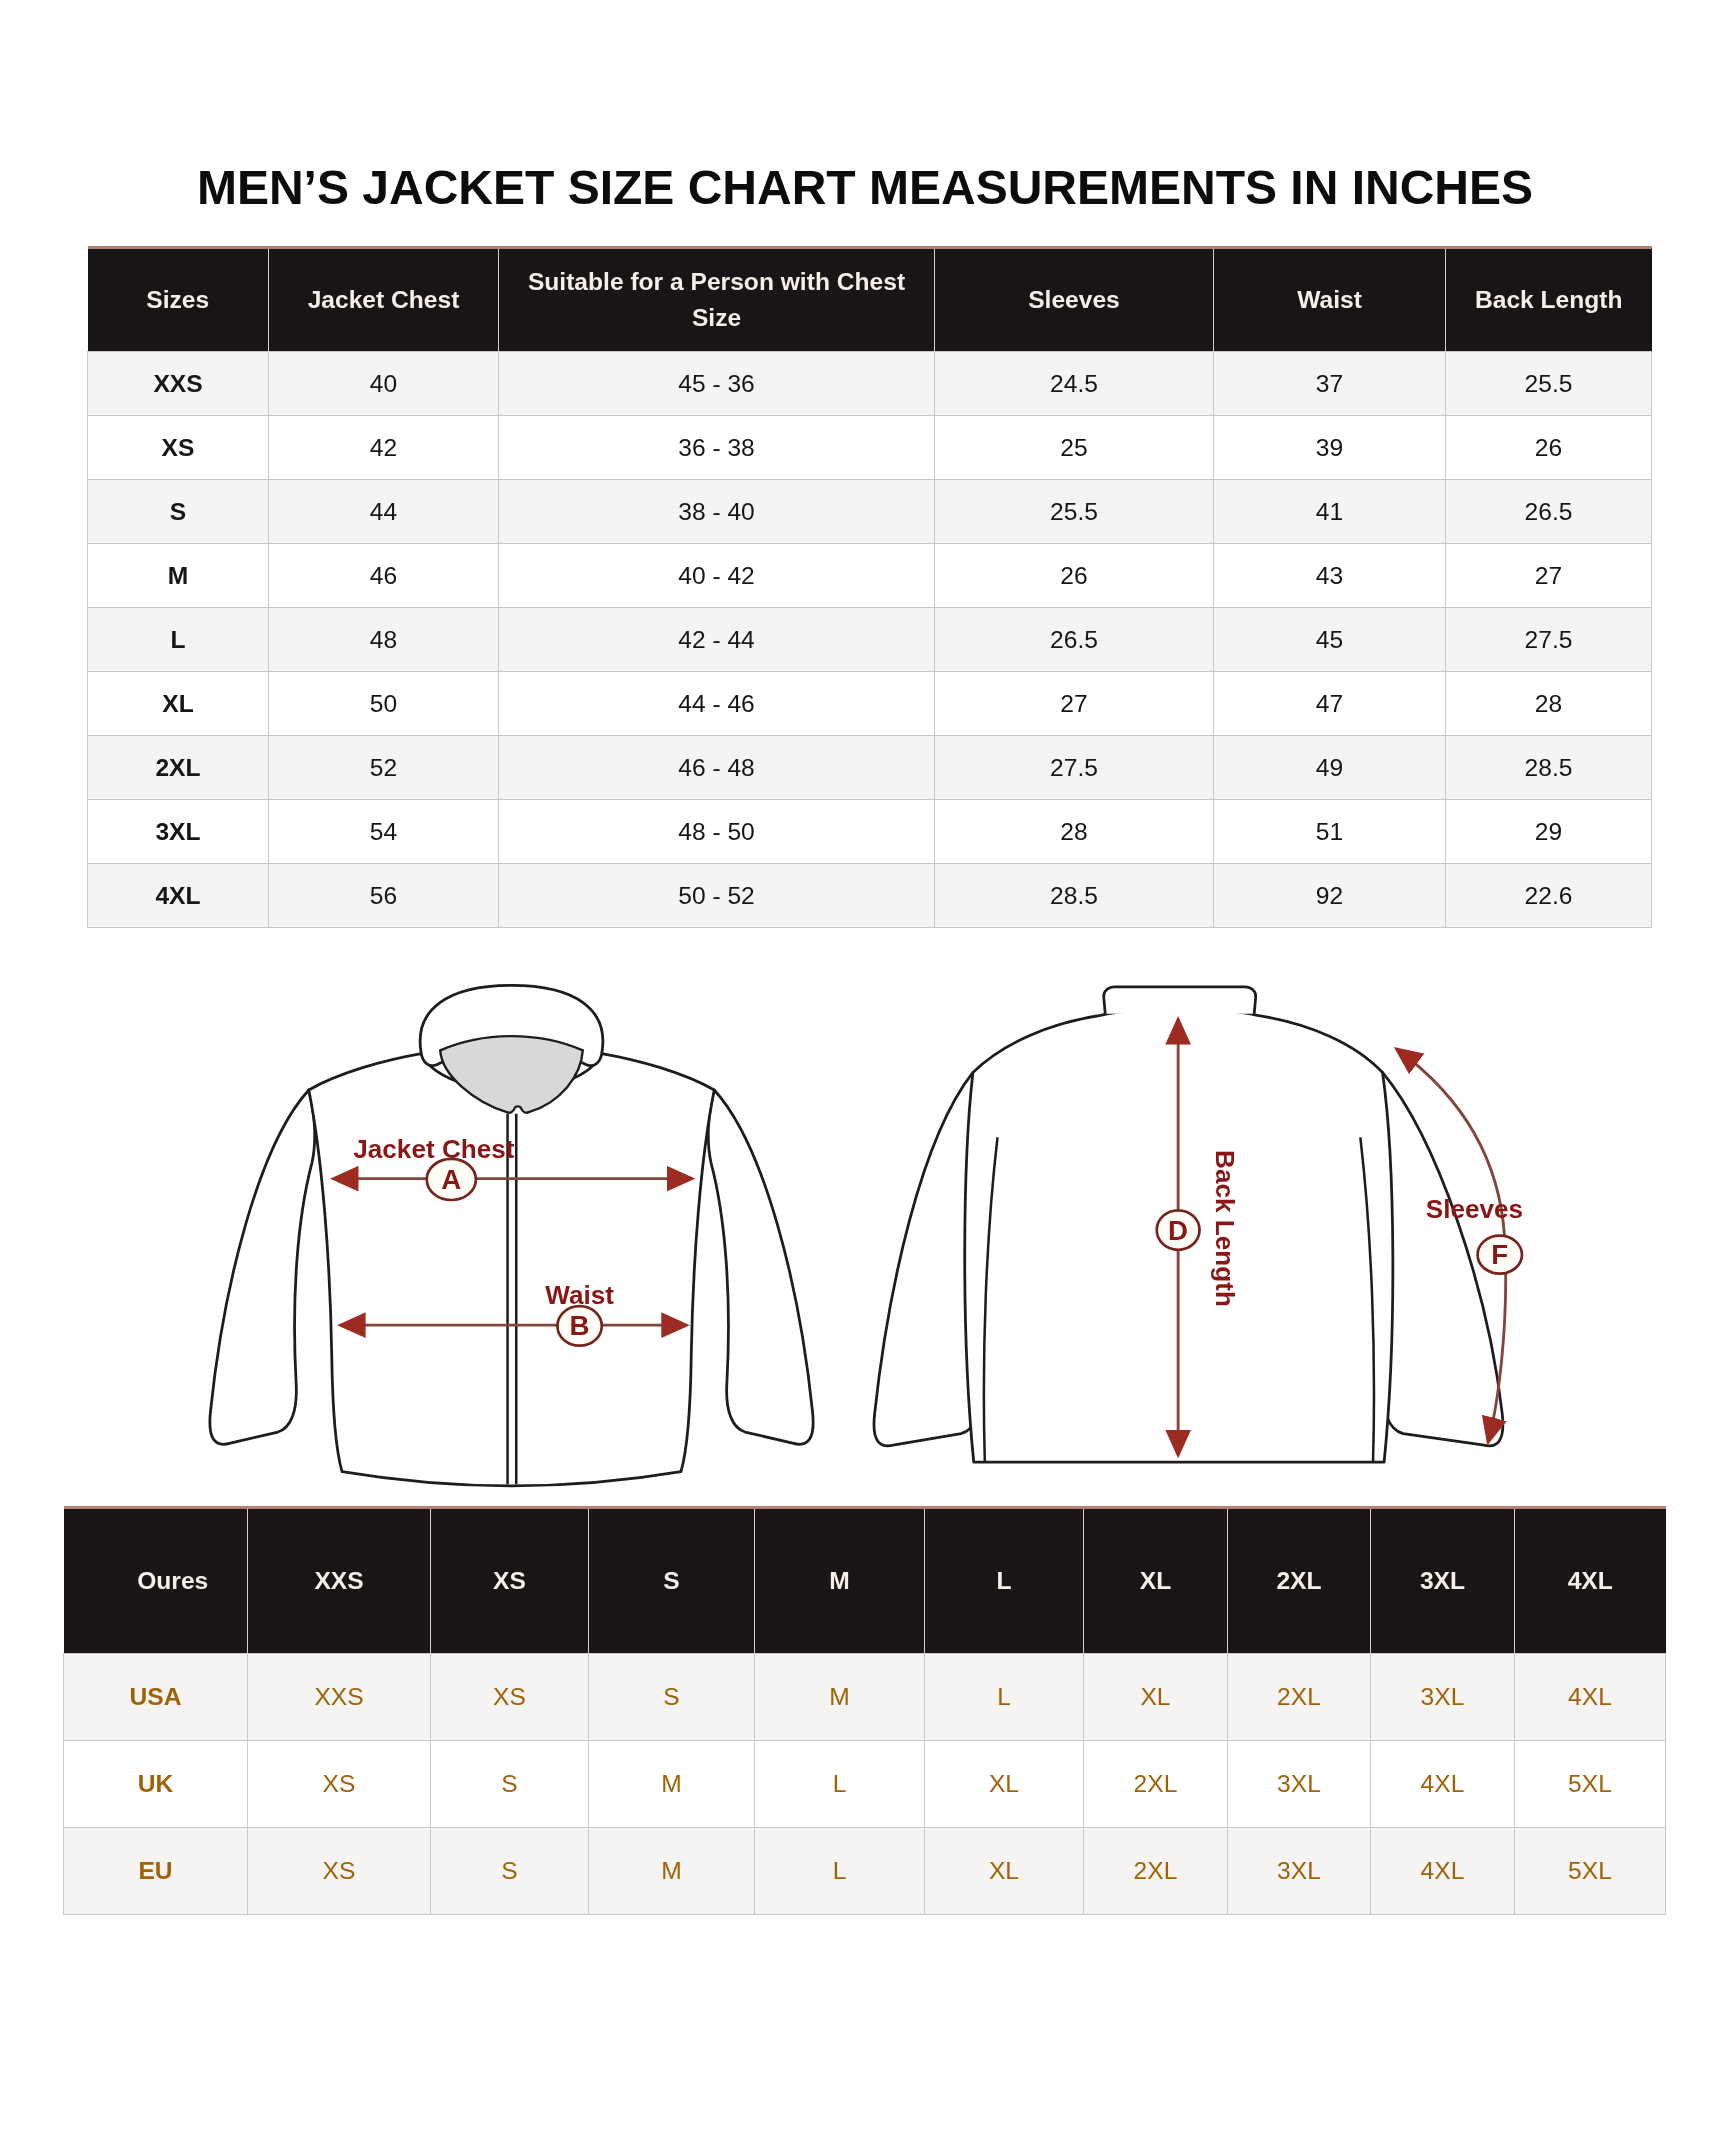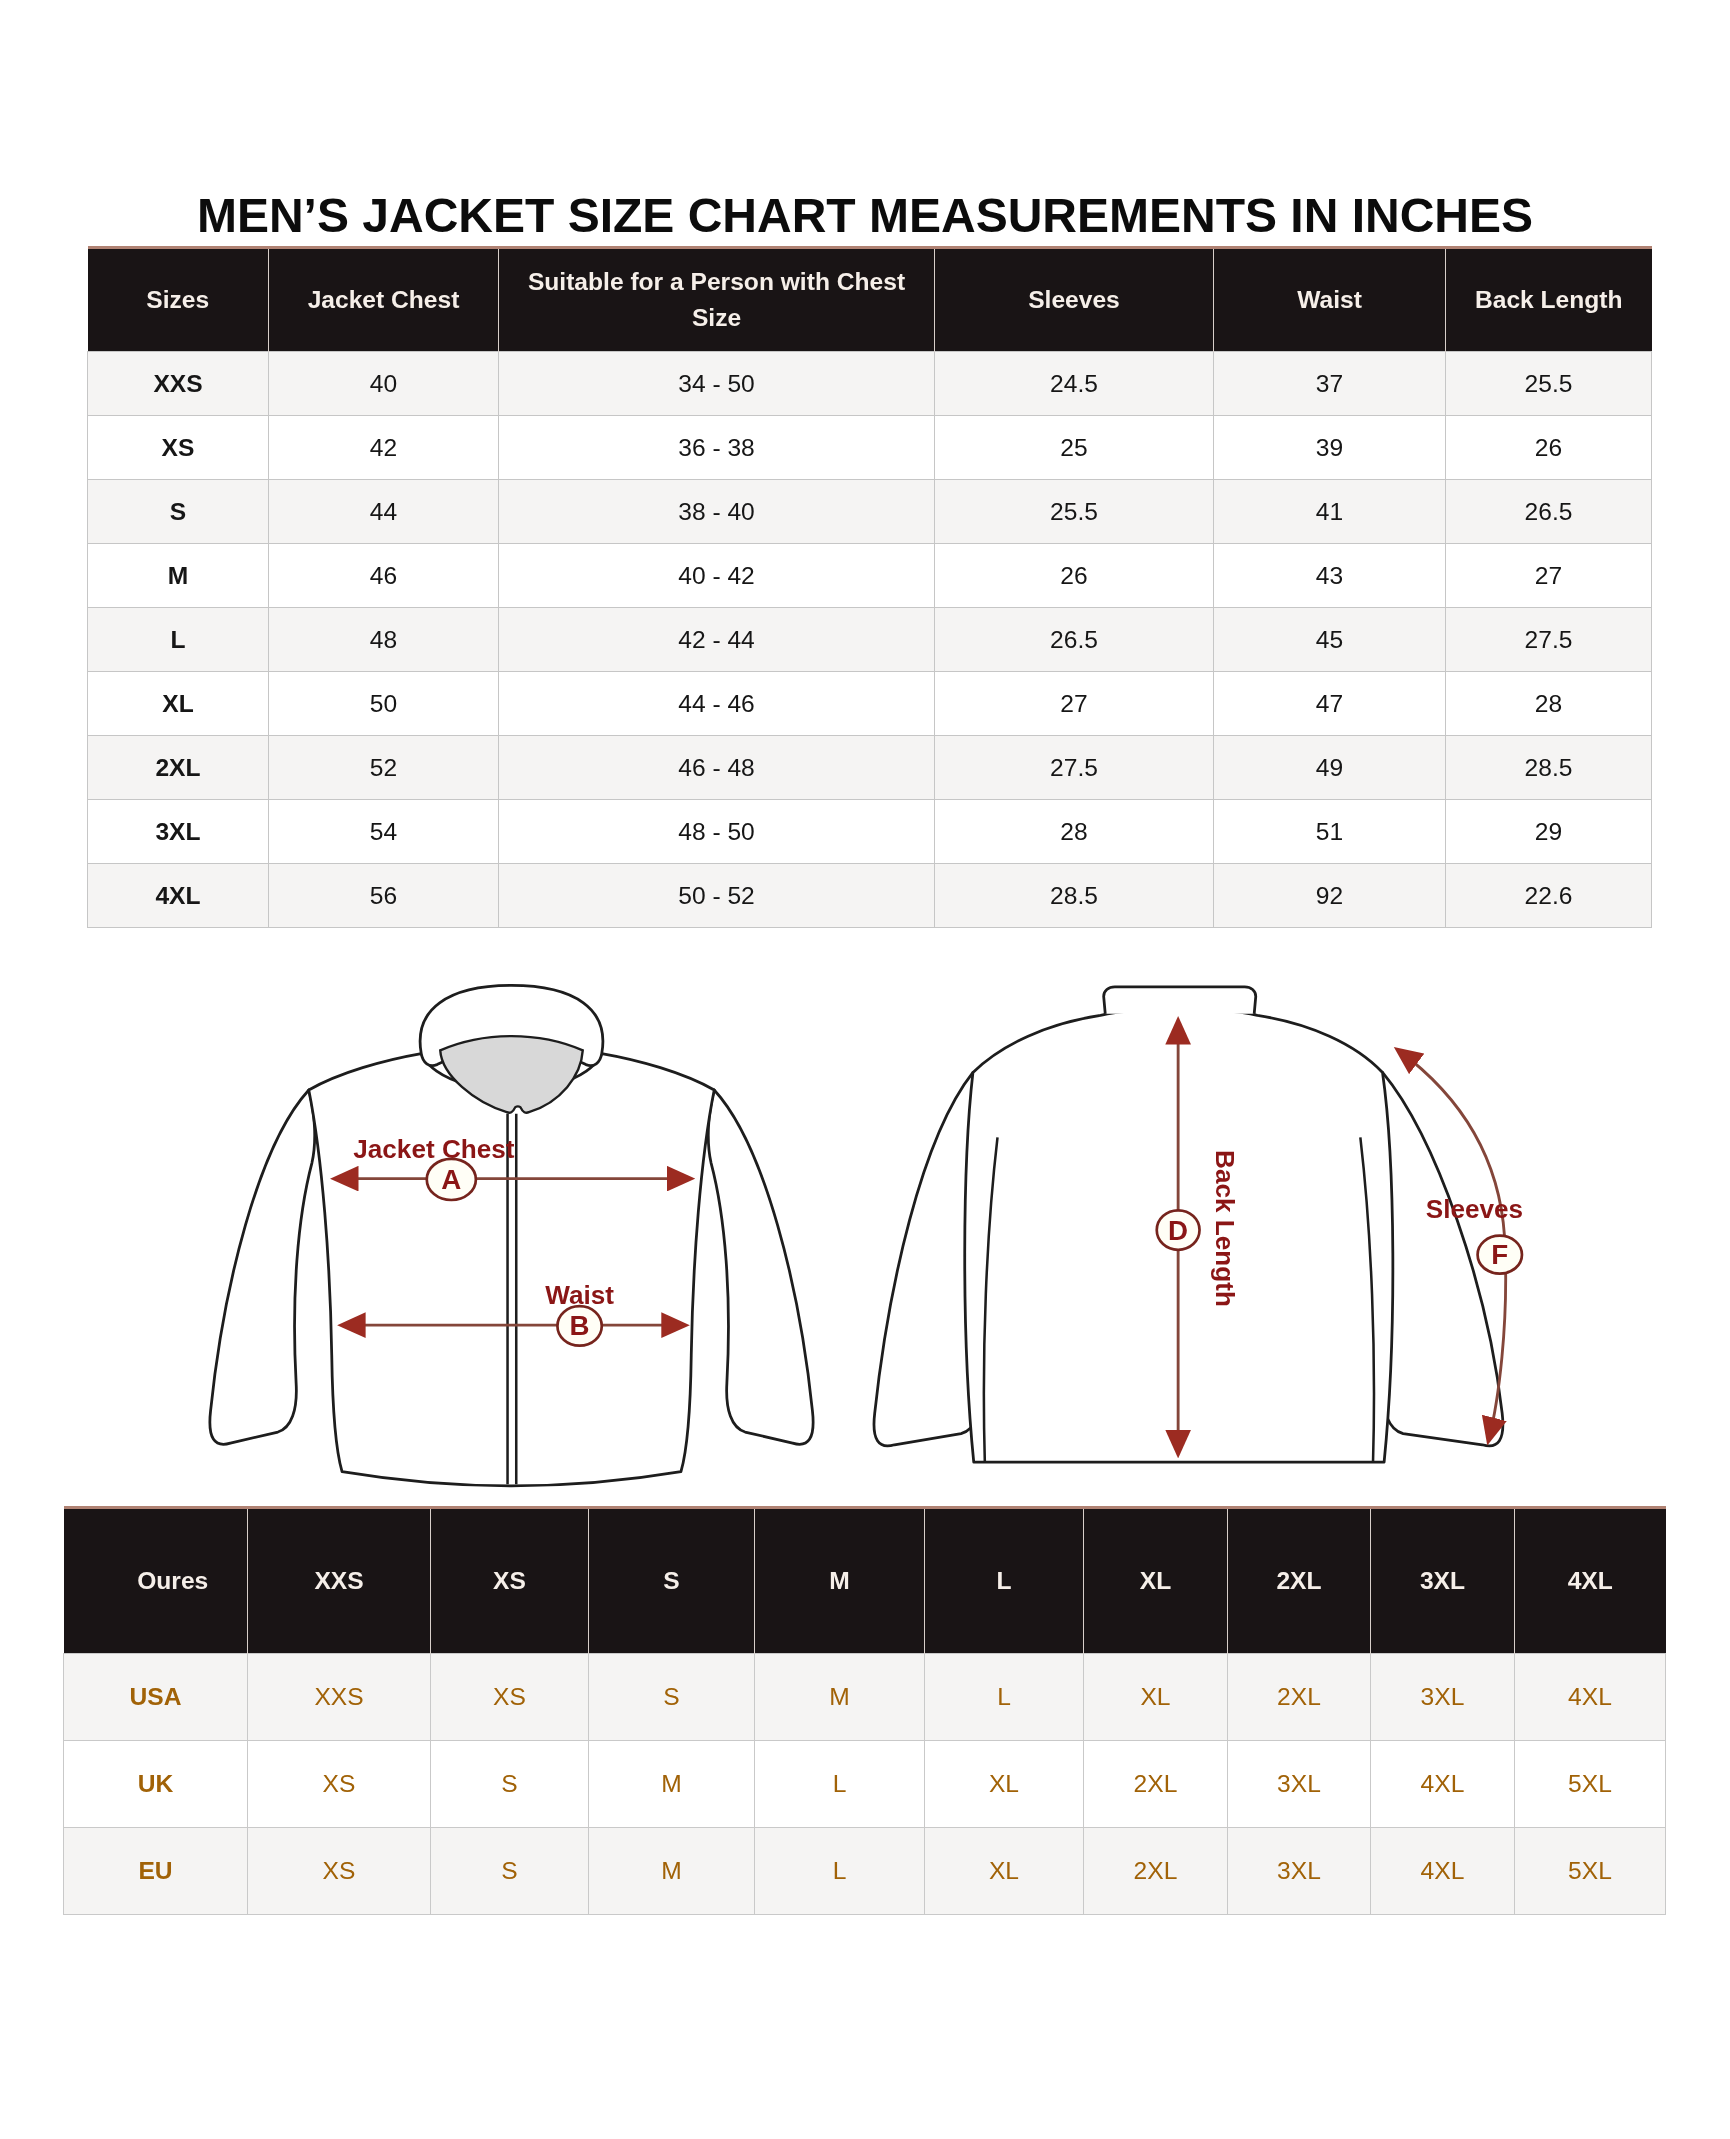--- a/index.html
+++ b/index.html
@@ -1,21 +1,21 @@
 <!DOCTYPE html>
 <html style="font-size:12.7px"><head>
 <meta charset="utf-8">
 <style>
   html,body{margin:0;padding:0;}
   body{
     width:1730px;height:2140px;position:relative;background:#ffffff;
     font-family:"Liberation Sans", sans-serif;color:#1a1a1a;overflow:hidden;
   }
   .page-title{
-    position:absolute;top:188px;left:0;width:1730px;text-align:center;
+    position:absolute;top:160px;left:0;width:1730px;text-align:center;
     font-size:48px;font-weight:bold;letter-spacing:0px;color:#0c0c0c;
   }
   
   table{border-collapse:collapse;table-layout:fixed;border-radius:23px;}
   .size-table{position:absolute;left:87px;top:246px;width:1563px;}
   .size-table thead th{
     background:#191415;color:#f6efe9;font-size:24.6px;font-weight:bold;
     height:102px;vertical-align:middle;text-align:center;
     border-top:3.2px solid #b08273;border-left:1.6px solid #d8cfca;
     line-height:1.45;padding:0 14.3px;
@@ -76,21 +76,21 @@
       <th>Suitable for a Person with Chest Size</th>
       <th>Sleeves</th>
       <th>Waist</th>
       <th>Back Length</th>
     </tr>
   </thead>
   <tbody>
     <tr>
       <td>XXS</td>
         <td>40</td>
-        <td>34 - 50</td>
+        <td>45 - 36</td>
         <td>24.5</td>
         <td>37</td>
         <td>25.5</td>
     </tr>
     <tr>
       <td>XS</td>
         <td>42</td>
         <td>36 - 38</td>
         <td>25</td>
         <td>39</td>

